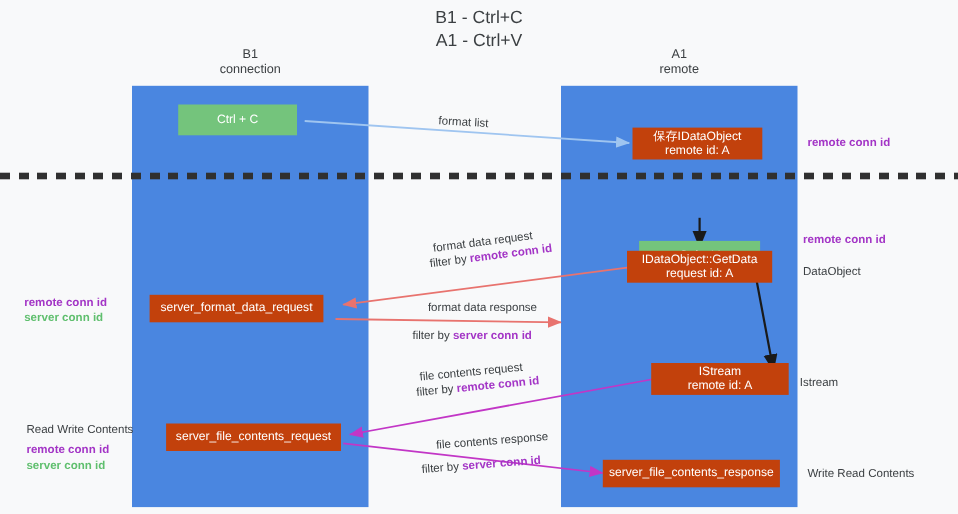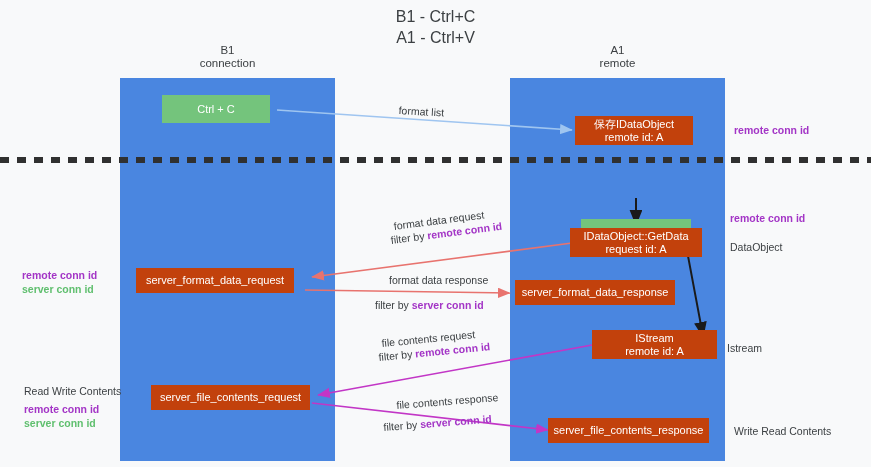--- a/index.html
+++ b/index.html
@@ -113,21 +113,20 @@
   <div class="box orange" style="left:575px;top:116px;width:118px;height:29px;">保存IDataObject
 remote id: A</div>
 
   <div class="box green" style="left:581px;top:172px;width:110px;height:26px;margin-top:47px;">Ctrl + V</div>
 
   <div class="box orange" style="left:570px;top:228px;width:132px;height:29px;">IDataObject::GetData
 request id: A</div>
 
   <div class="box orange" style="left:136px;top:268px;width:158px;height:25px;">server_format_data_request</div>
 
-  <div class="box orange" style="left:515px;top:280px;width:160px;height:25px;">server_format_data_response</div>
 
   <div class="box orange" style="left:592px;top:330px;width:125px;height:29px;">IStream
 remote id: A</div>
 
   <div class="box orange" style="left:151px;top:385px;width:159px;height:25px;">server_file_contents_request</div>
 
   <div class="box orange" style="left:548px;top:418px;width:161px;height:25px;">server_file_contents_response</div>
 
   <div class="lbl rot" style="left:399px;top:104px;transform:rotate(3.2deg);">format list</div>
 

